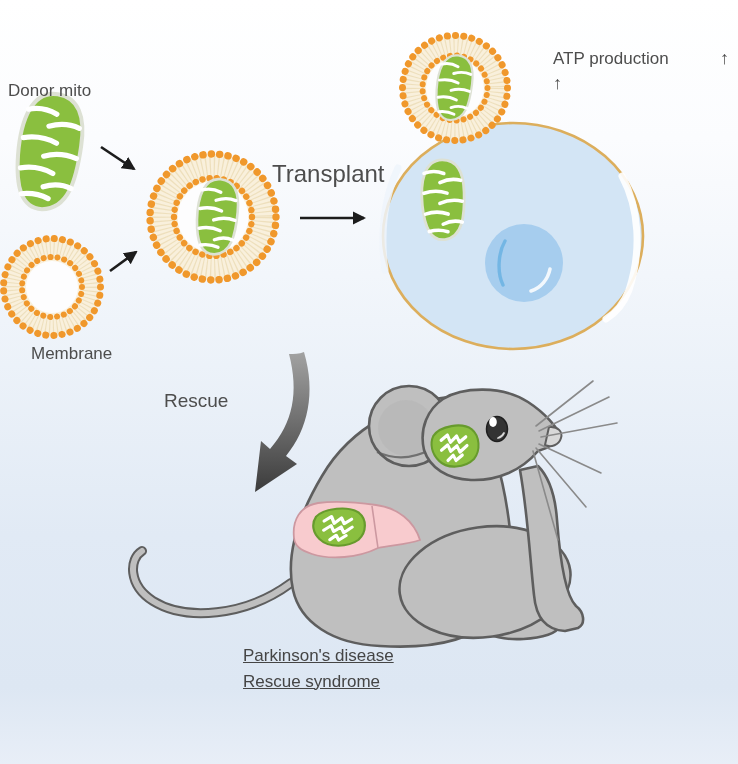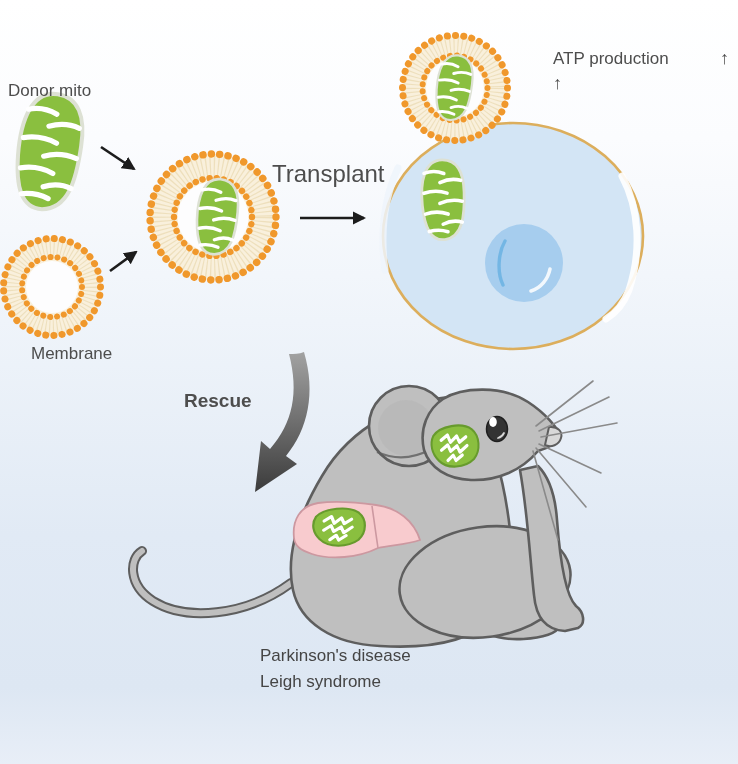--- a/index.html
+++ b/index.html
@@ -7,25 +7,25 @@
   .canvas{
     position:relative;width:738px;height:764px;
     background:linear-gradient(180deg,#ffffff 0%,#fbfcfe 18%,#eff4fa 42%,#e1eaf5 70%,#dde7f3 90%,#e8eef7 100%);
     font-family:"Liberation Sans", sans-serif;
   }
   .art{position:absolute;left:0;top:0;}
   .lbl{position:absolute;color:var(--text,#4d4d4d);white-space:nowrap;}
   #donor-label{left:8px;top:81px;font-size:17px;}
   #membrane-label{left:3px;top:344px;font-size:17px;margin-left:28px;}
   #transplant-label{left:272px;top:160px;font-size:24px;}
-  #rescue-label{left:184px;top:390px;font-size:19px;font-weight:bold;}
+  #rescue-label{left:164px;top:390px;font-size:19px;}
   #outcome-list{left:553px;top:46px;width:176px;font-size:17px;line-height:25px;}
   .outcome-row{display:flex;justify-content:space-between;align-items:center;}
   .arr{font-weight:bold;font-size:18px;}
-  #disease-list{left:260px;top:643px;font-size:17px;line-height:25.5px;color:#454545;}
+  #disease-list{left:243px;top:643px;font-size:17px;line-height:25.5px;color:#454545;text-decoration:underline;}
   
   .mito-body{fill:var(--mito_green);stroke:var(--mito_outline);stroke-width:5;}
   .mito-lines{fill:none;stroke:var(--cristae);stroke-width:6.5;stroke-linecap:round;}
   .sm-mito-body{fill:var(--mito_green);stroke:var(--mito_dark_outline);stroke-width:2;}
   .sm-mito-lines{fill:none;stroke:var(--cristae);stroke-width:3;stroke-linecap:round;stroke-linejoin:round;}
   .bead{fill:none;stroke:var(--bead_orange);stroke-linecap:round;}
   .cream{fill:var(--lipid_cream);}
   .tails{fill:none;stroke:var(--lipid_tail);opacity:.75;}
   .core{fill:var(--vesicle_core);}
   .cell-body{fill:var(--cell_fill);stroke:var(--cell_stroke);stroke-width:2.6;}
@@ -197,16 +197,16 @@
       <span>ATP production</span>
       <span class="arr">↑</span>
     </div>
     <div class="outcome-row">
       <span class="arr">↑</span>
     </div>
   </div>
 
   <div class="lbl" id="disease-list">
     <div>Parkinson's disease</div>
-    <div>Leigh syndrome</div>
+    <div>Rescue syndrome</div>
   </div>
 
 </div>
 
 </body></html>

